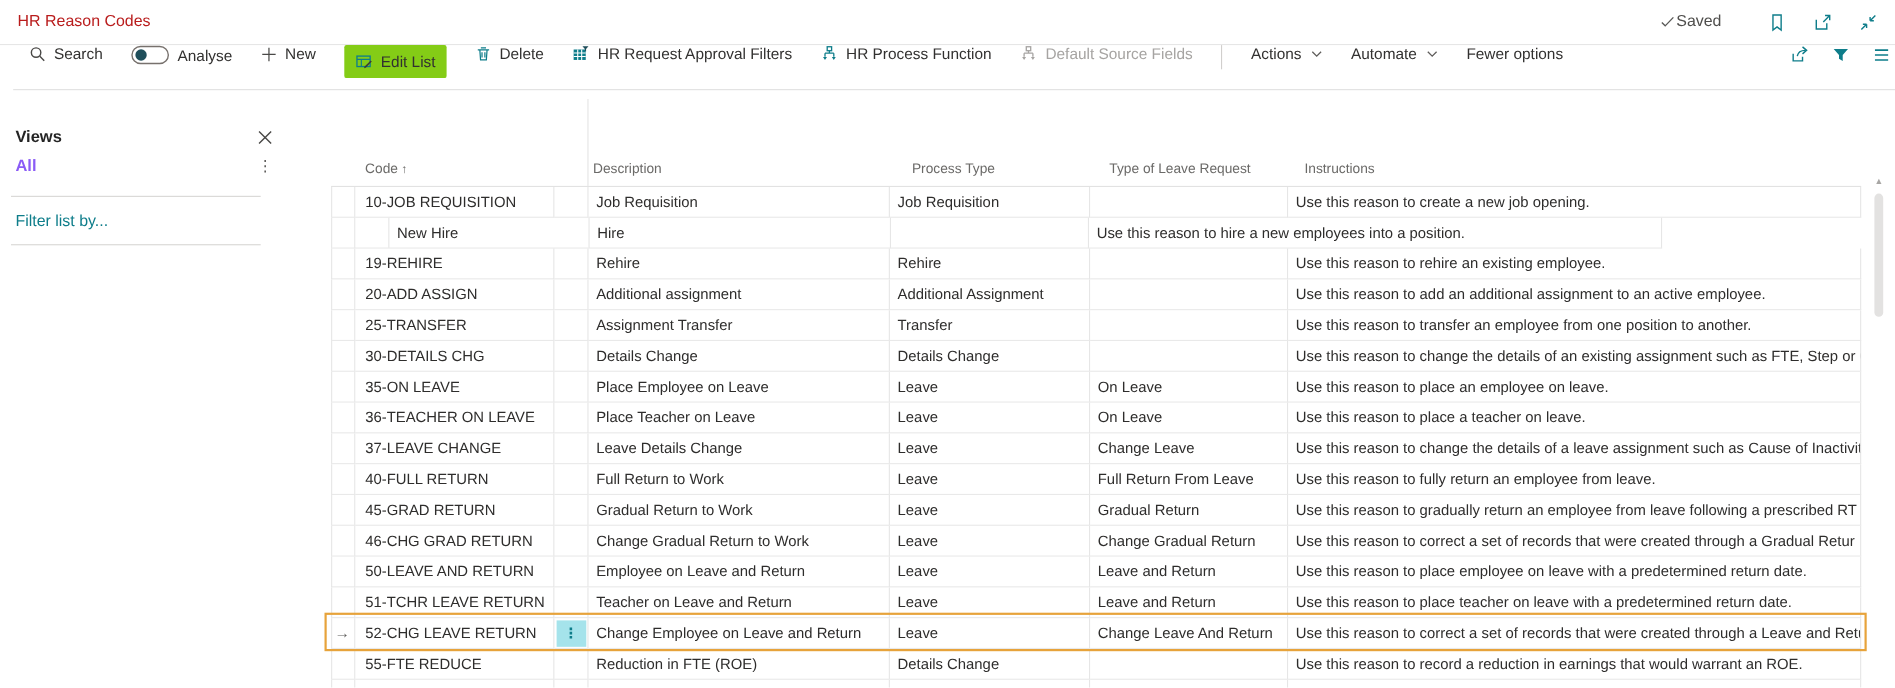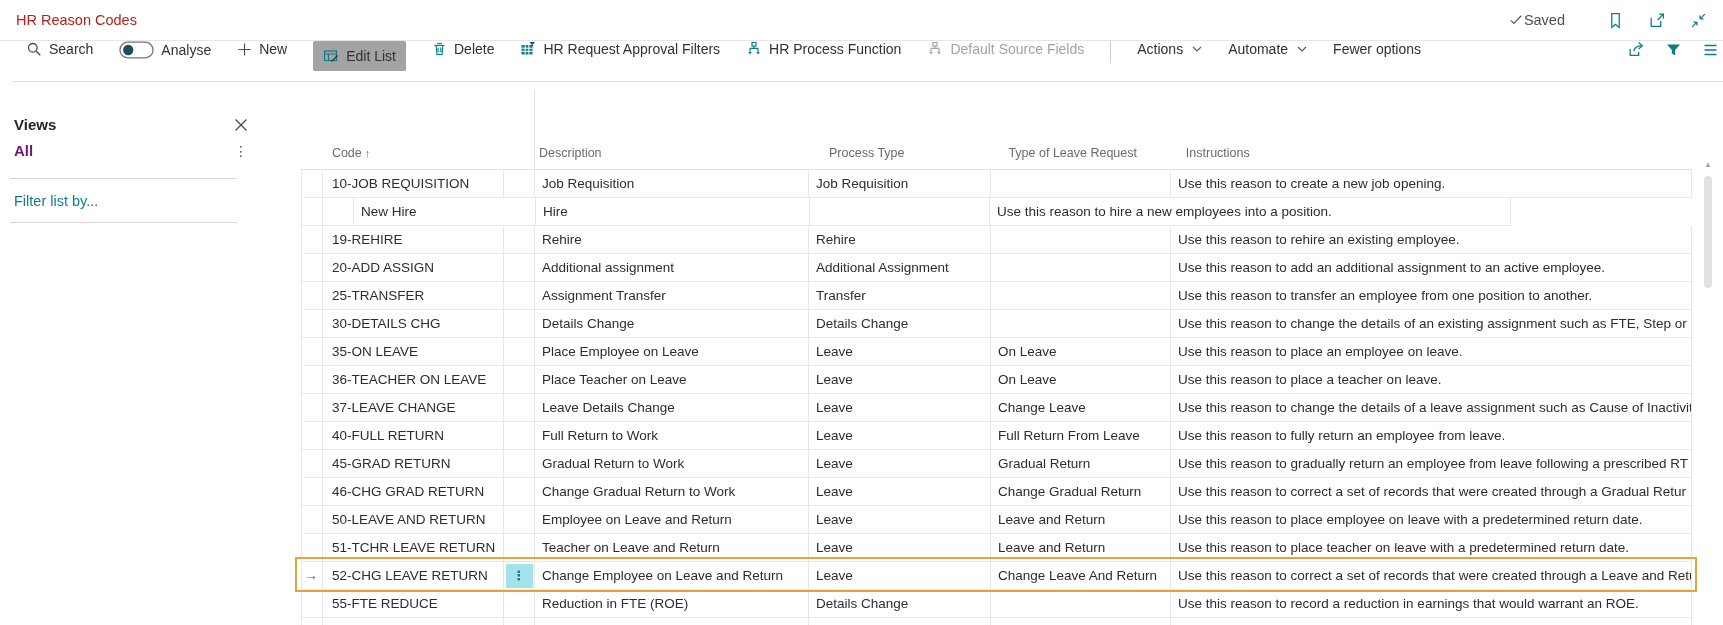--- a/index.html
+++ b/index.html
@@ -11,34 +11,34 @@
   .page-title{font-size:14.5px;color:#b91c1c;}
   .titlebar-right{margin-left:auto;display:flex;align-items:center;gap:24px;}
   .saved{display:flex;align-items:center;gap:1px;color:#4f4e4c;font-size:14.5px;margin-right:18px;}
   .tb-icon{color:#0e7d8a;display:flex;align-items:center;cursor:pointer;}
   
   .actionbar{position:absolute;left:0;top:41px;width:1723px;height:41px;box-sizing:border-box;
              border-bottom:1px solid #e0e0e0;display:flex;align-items:flex-start;padding:0 14px;
              font-size:14px;gap:26px;white-space:nowrap;margin-left:12px;}
   .ab-item{display:flex;align-items:center;gap:7px;cursor:pointer;color:#323130;}
   .ab-item .cmd-ic{color:#0e7d8a;display:flex;align-items:center;}
-  .ab-item.active{background:#a3a3a3;padding:7px 10px;border-radius:2px;}
+  .ab-item.active{background:#84cc16;padding:7px 10px;border-radius:2px;}
   .ab-item.disabled{color:#a6a4a2;cursor:default;}
   .ab-item.disabled .cmd-ic{color:#a6a4a2;}
   .chev{color:#605e5c;margin-left:2px;display:flex;align-items:center;}
   .ab-sep{width:1px;height:22px;background:#d1cfcd;}
   .actionbar-right{margin-left:auto;display:flex;align-items:center;gap:20px;padding-right:2px;}
   .dark-ic{color:#4a4947;display:flex;align-items:center;}
   
   .sidebar{position:absolute;left:0;top:82px;width:260px;height:543px;}
   .views-row{position:absolute;left:14px;top:34px;width:234px;display:flex;align-items:center;justify-content:space-between;}
   .views-label{font-size:15px;font-weight:700;color:#242424;}
   .close-x{margin-left:auto;color:#4a4947;cursor:pointer;display:flex;}
   .all-row{position:absolute;left:14px;top:60px;width:234px;display:flex;align-items:center;}
-  .all-link{font-size:15px;font-weight:700;color:#701a75;cursor:pointer;}
+  .all-link{font-size:15px;font-weight:700;color:#8b5cf6;cursor:pointer;}
   .vdots{margin-left:auto;color:#5f5e5c;font-size:14px;letter-spacing:0;cursor:pointer;}
   .sb-divider{position:absolute;left:10px;width:227px;height:1px;background:#d8d6d4;}
   .filter-link{position:absolute;left:14px;top:111px;font-size:14.5px;color:#0e7d8a;cursor:pointer;}
   
   .freeze-line{position:absolute;left:534px;top:90px;width:1px;height:79px;background:#e4e4e4;}
   .grid-header{position:absolute;left:301px;top:137px;width:1391px;height:32px;display:flex;
                color:#6b6a68;font-size:12.5px;align-items:center;}
   .grid-header .hcell{box-sizing:border-box;padding:0 7px;white-space:nowrap;overflow:hidden;cursor:pointer;}
   .grid-body{position:absolute;left:301px;top:169px;width:1391px;border-top:1px solid #e2e2e2;}
   .row{display:flex;height:28px;box-sizing:border-box;}

